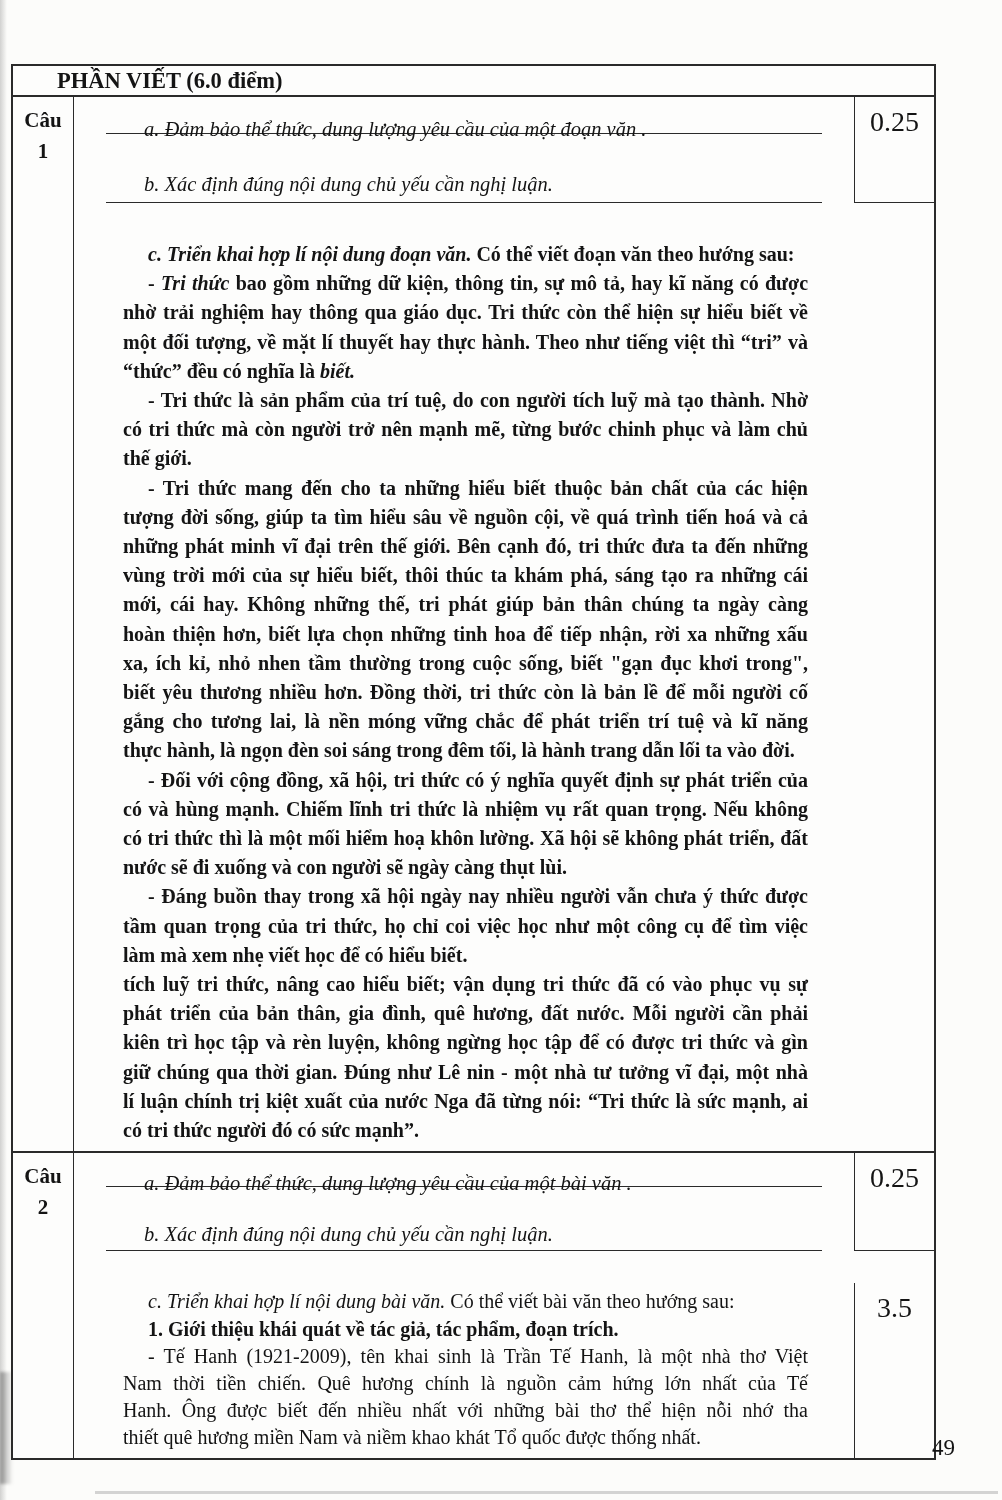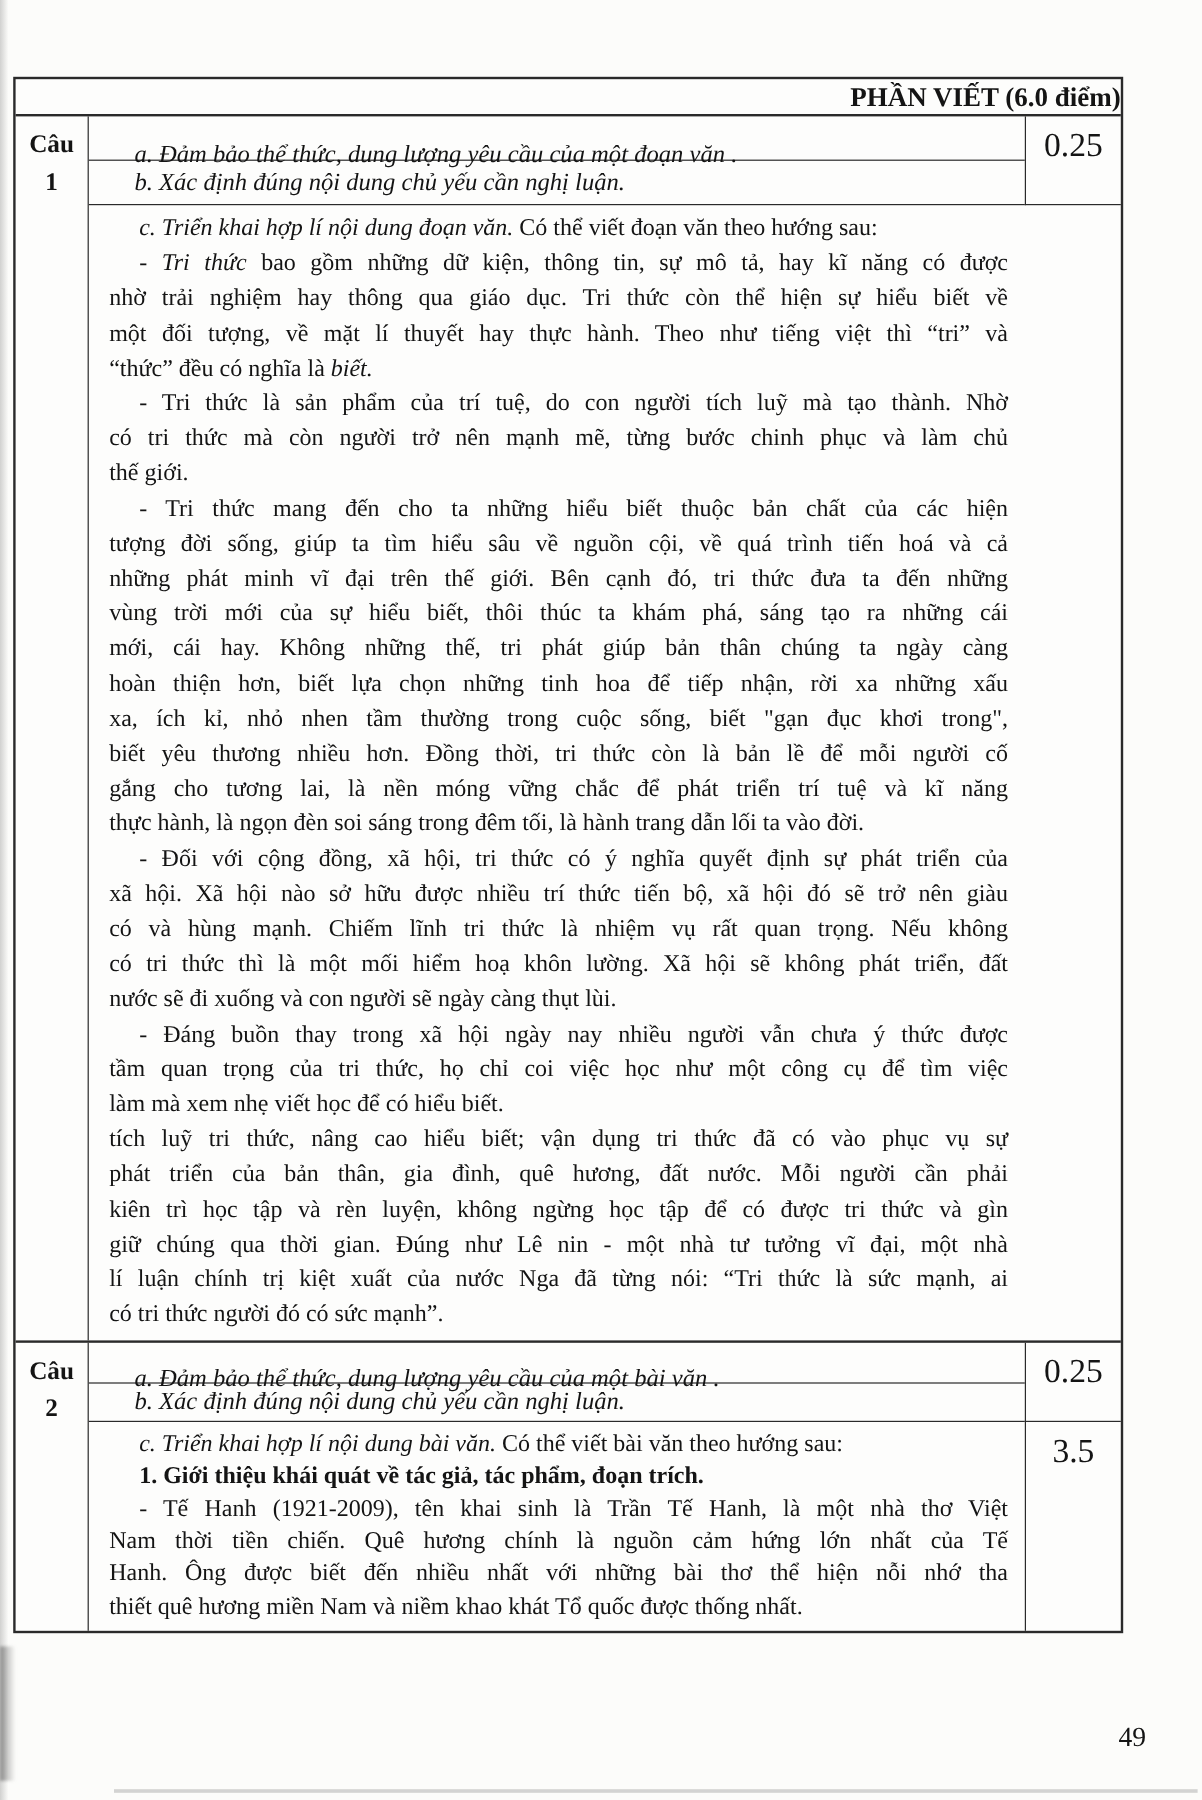--- a/index.html
+++ b/index.html
@@ -13,42 +13,42 @@
   .smudge-bl { position:absolute; left:0; top:1372px; width:13px; height:112px; filter:blur(1.5px);
                background:linear-gradient(to right, rgba(80,80,80,.55), rgba(80,80,80,0)); }
   .tick-marks { position:absolute; left:21px; top:872px; width:16px; height:22px; filter:blur(.6px);
                 color:#8d8d8d; font-size:17px; font-weight:bold; transform:rotate(8deg); }
   .bottom-line { position:absolute; left:95px; right:4px; top:1491px; height:3px;
                  background:rgba(135,135,135,.35); }
 
   .sheet { position:absolute; left:11px; top:64px; width:925px;
            border:2px solid #2a2a2a; background:#fdfdfc; }
 
-  .header-row { height:31px; border-bottom:2px solid #2a2a2a; text-align:right;
-                font-weight:bold; font-size:22.5px; line-height:29px; }
+  .header-row { height:31px; border-bottom:2px solid #2a2a2a; text-align:left;
+                font-weight:bold; font-size:22.5px; line-height:29px;padding-left:44px; }
 
-  .q { display:grid; grid-template-columns:61px 1fr 80px; }
+  .q { display:grid; grid-template-columns:61px 1fr 80px;gap:32px; }
   .q1 { grid-template-rows:37px 37px auto; border-bottom:2px solid #2a2a2a; }
   .q2 { grid-template-rows:34px 32px auto; }
 
   .cell-cau { grid-row:1 / span 3; grid-column:1; border-right:1.5px solid #2a2a2a;
               text-align:center; font-weight:bold; font-size:21px; padding-top:8px; line-height:31px; }
   .cell-a   { grid-row:1; grid-column:2; border-bottom:1.5px solid #2a2a2a;margin-top:28px; }
   .cell-b   { grid-row:2; grid-column:2; border-bottom:1.5px solid #2a2a2a; }
   .cell-ab-score { grid-row:1 / span 2; grid-column:3; border-left:1.5px solid #2a2a2a;
                    border-bottom:1.5px solid #2a2a2a; }
   .cell-c   { grid-row:3; grid-column:2; padding:5px 14px 6px 17px; }
   .cell-c-score { grid-row:3; grid-column:3; border-left:1.5px solid #2a2a2a; }
 
   .ab-text { font-style:italic; font-size:20.5px; padding-left:38px;
              display:flex; align-items:center; height:100%; white-space:pre; }
   .score { text-align:center; font-weight:normal; font-size:28px; padding-top:9px; }
 
   .tline { font-size:20px; text-align:justify; text-align-last:justify; }
-  .q1 .tline { line-height:29.2px; }
+  .q1 .tline { line-height:29.2px;font-weight:bold; }
   .q2 .tline { line-height:27.2px; }
   .tline.pl { text-align-last:left; }
   .tline.pf { text-indent:25px; }
   .run-i { font-style:italic; }
   .run-b { font-weight:bold; }
 
   .page-num { position:absolute; left:932px; top:1435px; font-size:23px; }
 </style>
 </head>
 <body>
@@ -93,21 +93,20 @@
             <div class="tline"><span class="run-r">tượng đời sống, giúp ta tìm hiểu sâu về nguồn cội, về quá trình tiến hoá và cả</span></div>
             <div class="tline"><span class="run-r">những phát minh vĩ đại trên thế giới. Bên cạnh đó, tri thức đưa ta đến những</span></div>
             <div class="tline"><span class="run-r">vùng trời mới của sự hiểu biết, thôi thúc ta khám phá, sáng tạo ra những cái</span></div>
             <div class="tline"><span class="run-r">mới, cái hay. Không những thế, tri phát giúp bản thân chúng ta ngày càng</span></div>
             <div class="tline"><span class="run-r">hoàn thiện hơn, biết lựa chọn những tinh hoa để tiếp nhận, rời xa những xấu</span></div>
             <div class="tline"><span class="run-r">xa, ích kỉ, nhỏ nhen tầm thường trong cuộc sống, biết "gạn đục khơi trong",</span></div>
             <div class="tline"><span class="run-r">biết yêu thương nhiều hơn. Đồng thời, tri thức còn là bản lề để mỗi người cố</span></div>
             <div class="tline"><span class="run-r">gắng cho tương lai, là nền móng vững chắc để phát triển trí tuệ và kĩ năng</span></div>
             <div class="tline pl"><span class="run-r">thực hành, là ngọn đèn soi sáng trong đêm tối, là hành trang dẫn lối ta vào đời.</span></div>
             <div class="tline pf"><span class="run-r">- Đối với cộng đồng, xã hội, tri thức có ý nghĩa quyết định sự phát triển của</span></div>
-            <div class="tline"><span class="run-r">xã hội. Xã hội nào sở hữu được nhiều trí thức tiến bộ, xã hội đó sẽ trở nên giàu</span></div>
             <div class="tline"><span class="run-r">có và hùng mạnh. Chiếm lĩnh tri thức là nhiệm vụ rất quan trọng. Nếu không</span></div>
             <div class="tline"><span class="run-r">có tri thức thì là một mối hiểm hoạ khôn lường. Xã hội sẽ không phát triển, đất</span></div>
             <div class="tline pl"><span class="run-r">nước sẽ đi xuống và con người sẽ ngày càng thụt lùi.</span></div>
             <div class="tline pf"><span class="run-r">- Đáng buồn thay trong xã hội ngày nay nhiều người vẫn chưa ý thức được</span></div>
             <div class="tline"><span class="run-r">tầm quan trọng của tri thức, họ chỉ coi việc học như một công cụ để tìm việc</span></div>
             <div class="tline pl"><span class="run-r">làm mà xem nhẹ viết học để có hiểu biết.</span></div>
             <div class="tline"><span class="run-r">tích luỹ tri thức, nâng cao hiểu biết; vận dụng tri thức đã có vào phục vụ sự</span></div>
             <div class="tline"><span class="run-r">phát triển của bản thân, gia đình, quê hương, đất nước. Mỗi người cần phải</span></div>
             <div class="tline"><span class="run-r">kiên trì học tập và rèn luyện, không ngừng học tập để có được tri thức và gìn</span></div>
             <div class="tline"><span class="run-r">giữ chúng qua thời gian. Đúng như Lê nin - một nhà tư tưởng vĩ đại, một nhà</span></div>

